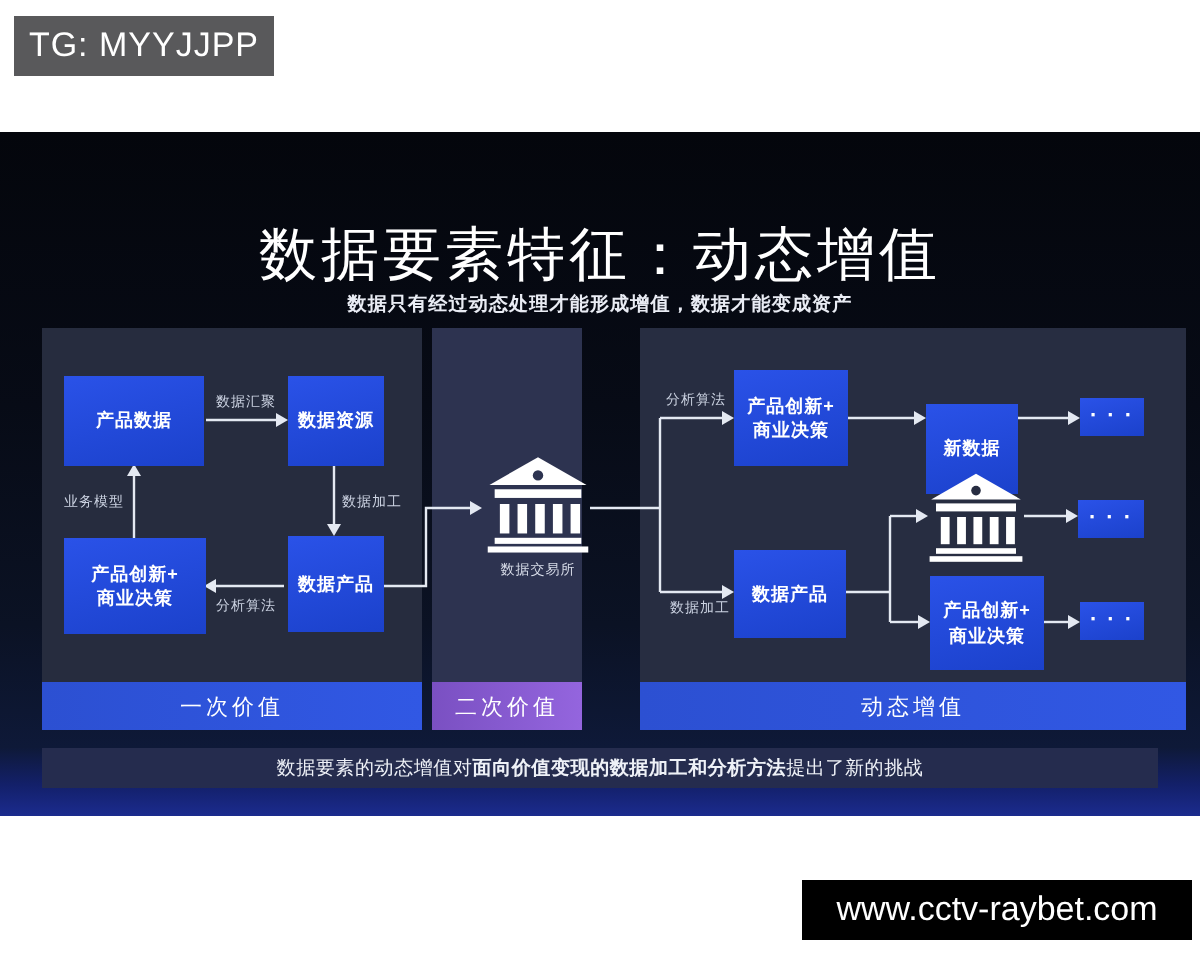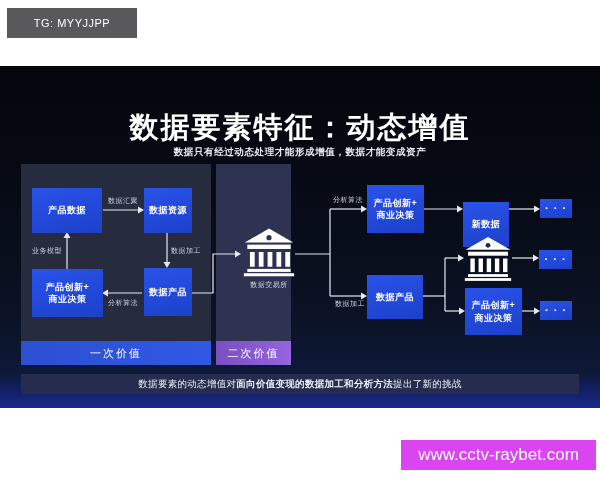--- a/index.html
+++ b/index.html
@@ -2,35 +2,35 @@
 <html><head>
 <meta charset="utf-8">
 <style>
   html,body { margin:0; padding:0; }
   .page {
     position:relative; width:600px; height:480px; background:#ffffff;
     font-family:"Liberation Sans", sans-serif; overflow:hidden;
   }
   .badge-tg {
     position:absolute; left:7px; top:8px; width:130px; height:30px;
-    background:#59595b; color:#ffffff; font-size:11px; letter-spacing:0.5px;
+    background:#59595b; color:#ffffff; font-size:17px; letter-spacing:0.5px;
     display:flex; align-items:center; justify-content:center;text-align:center;
   }
   .badge-site {
     position:absolute; left:401px; top:440px; width:195px; height:30px;
-    background:#d946ef; color:#ffffff; font-size:17px;
+    background:#000000; color:#ffffff; font-size:17px;
     display:flex; align-items:center; justify-content:center;
   }
   .slide {
     position:absolute; left:0; top:66px; width:600px; height:342px;
     background:linear-gradient(180deg,#04060c 0%,#070b16 40%,#0b1224 72%,#0e1938 90%,#13206a 95.5%,#1b2b8e 100%);
   }
   .slide-title {
     position:absolute; top:42px; left:0; width:100%; text-align:center;
-    color:#ffffff; font-size:29px; font-weight:bold; letter-spacing:2px;
+    color:#ffffff; font-size:29px; font-weight:normal; letter-spacing:2px;
   }
   .slide-subtitle {
     position:absolute; top:80px; left:0; width:100%; text-align:center;
     color:#e9ecf4; font-size:9.5px; font-weight:bold; letter-spacing:0.6px;
   }
   .panel { position:absolute; top:98px; height:201px; }
   .panel-left  { left:21px;  width:190px; background:#262c3e; }
   .panel-mid   { left:216px; width:75px;  background:#2d3350; }
   .panel-right { left:320px; width:273px; background:#272d41; }
   .panel-bar {
@@ -74,20 +74,23 @@
   <div class="slide">
 
     <div class="slide-title">数据要素特征：动态增值</div>
     <div class="slide-subtitle">数据只有经过动态处理才能形成增值，数据才能变成资产</div>
 
     <div class="panel panel-left">
       <div class="panel-bar bar-blue">一次价值</div>
     </div>
     <div class="panel panel-mid">
       <div class="panel-bar bar-purple">二次价值</div>
+    </div>
+    <div class="panel panel-right">
+      <div class="panel-bar bar-blue">动态增值</div>
     </div>
 
     <svg class="conn" width="600" height="342" viewBox="0 0 600 342">
       <g stroke="#e4e9f2" stroke-width="1.2" fill="none">
         <path d="M103 144 H138"></path>
         <path d="M167 167 V196"></path>
         <path d="M142 227 H108"></path>
         <path d="M67 203 V172"></path>
         <path d="M192 227 H213 V188 H235"></path>
         <path d="M295 188 H330"></path>

